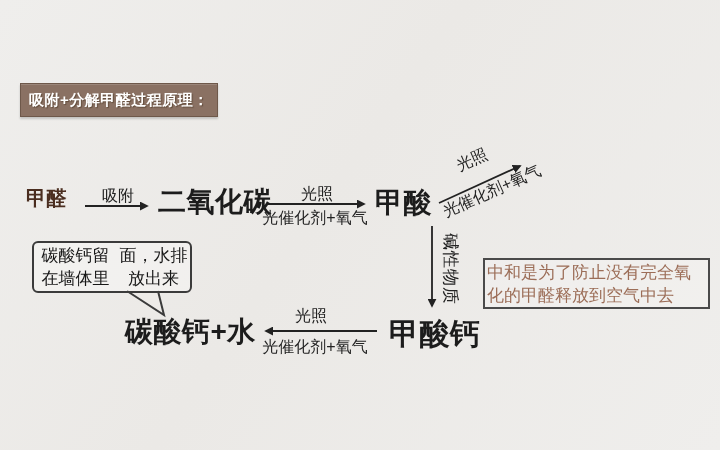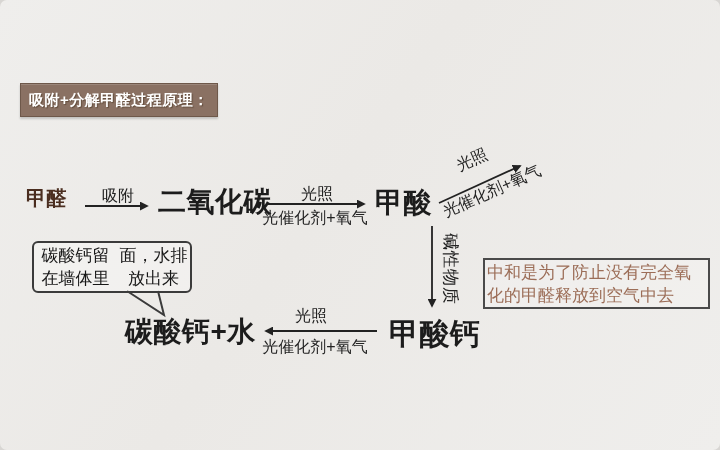--- a/index.html
+++ b/index.html
@@ -5,21 +5,20 @@
   html,body{margin:0;padding:0;}
   body{
     font-family:"Liberation Sans","DejaVu Sans",sans-serif;
     background:#d8d6d3;
   }
   .stage{
     position:relative;
     width:720px;height:450px;
     overflow:hidden;
     background:linear-gradient(125deg,#efeeec 0%,#ebe9e6 45%,#efeeec 100%);
-    border-radius:7px;
   }
   
   .title-plate{
     position:absolute;left:20px;top:83px;width:198px;height:34px;
     background:#8a7163;
     border:1px solid #6e584a;
     box-shadow:0 2px 2px rgba(0,0,0,0.18), inset 0 1px 0 rgba(255,255,255,0.15);
     box-sizing:border-box;
     display:flex;align-items:center;justify-content:center;
   }

